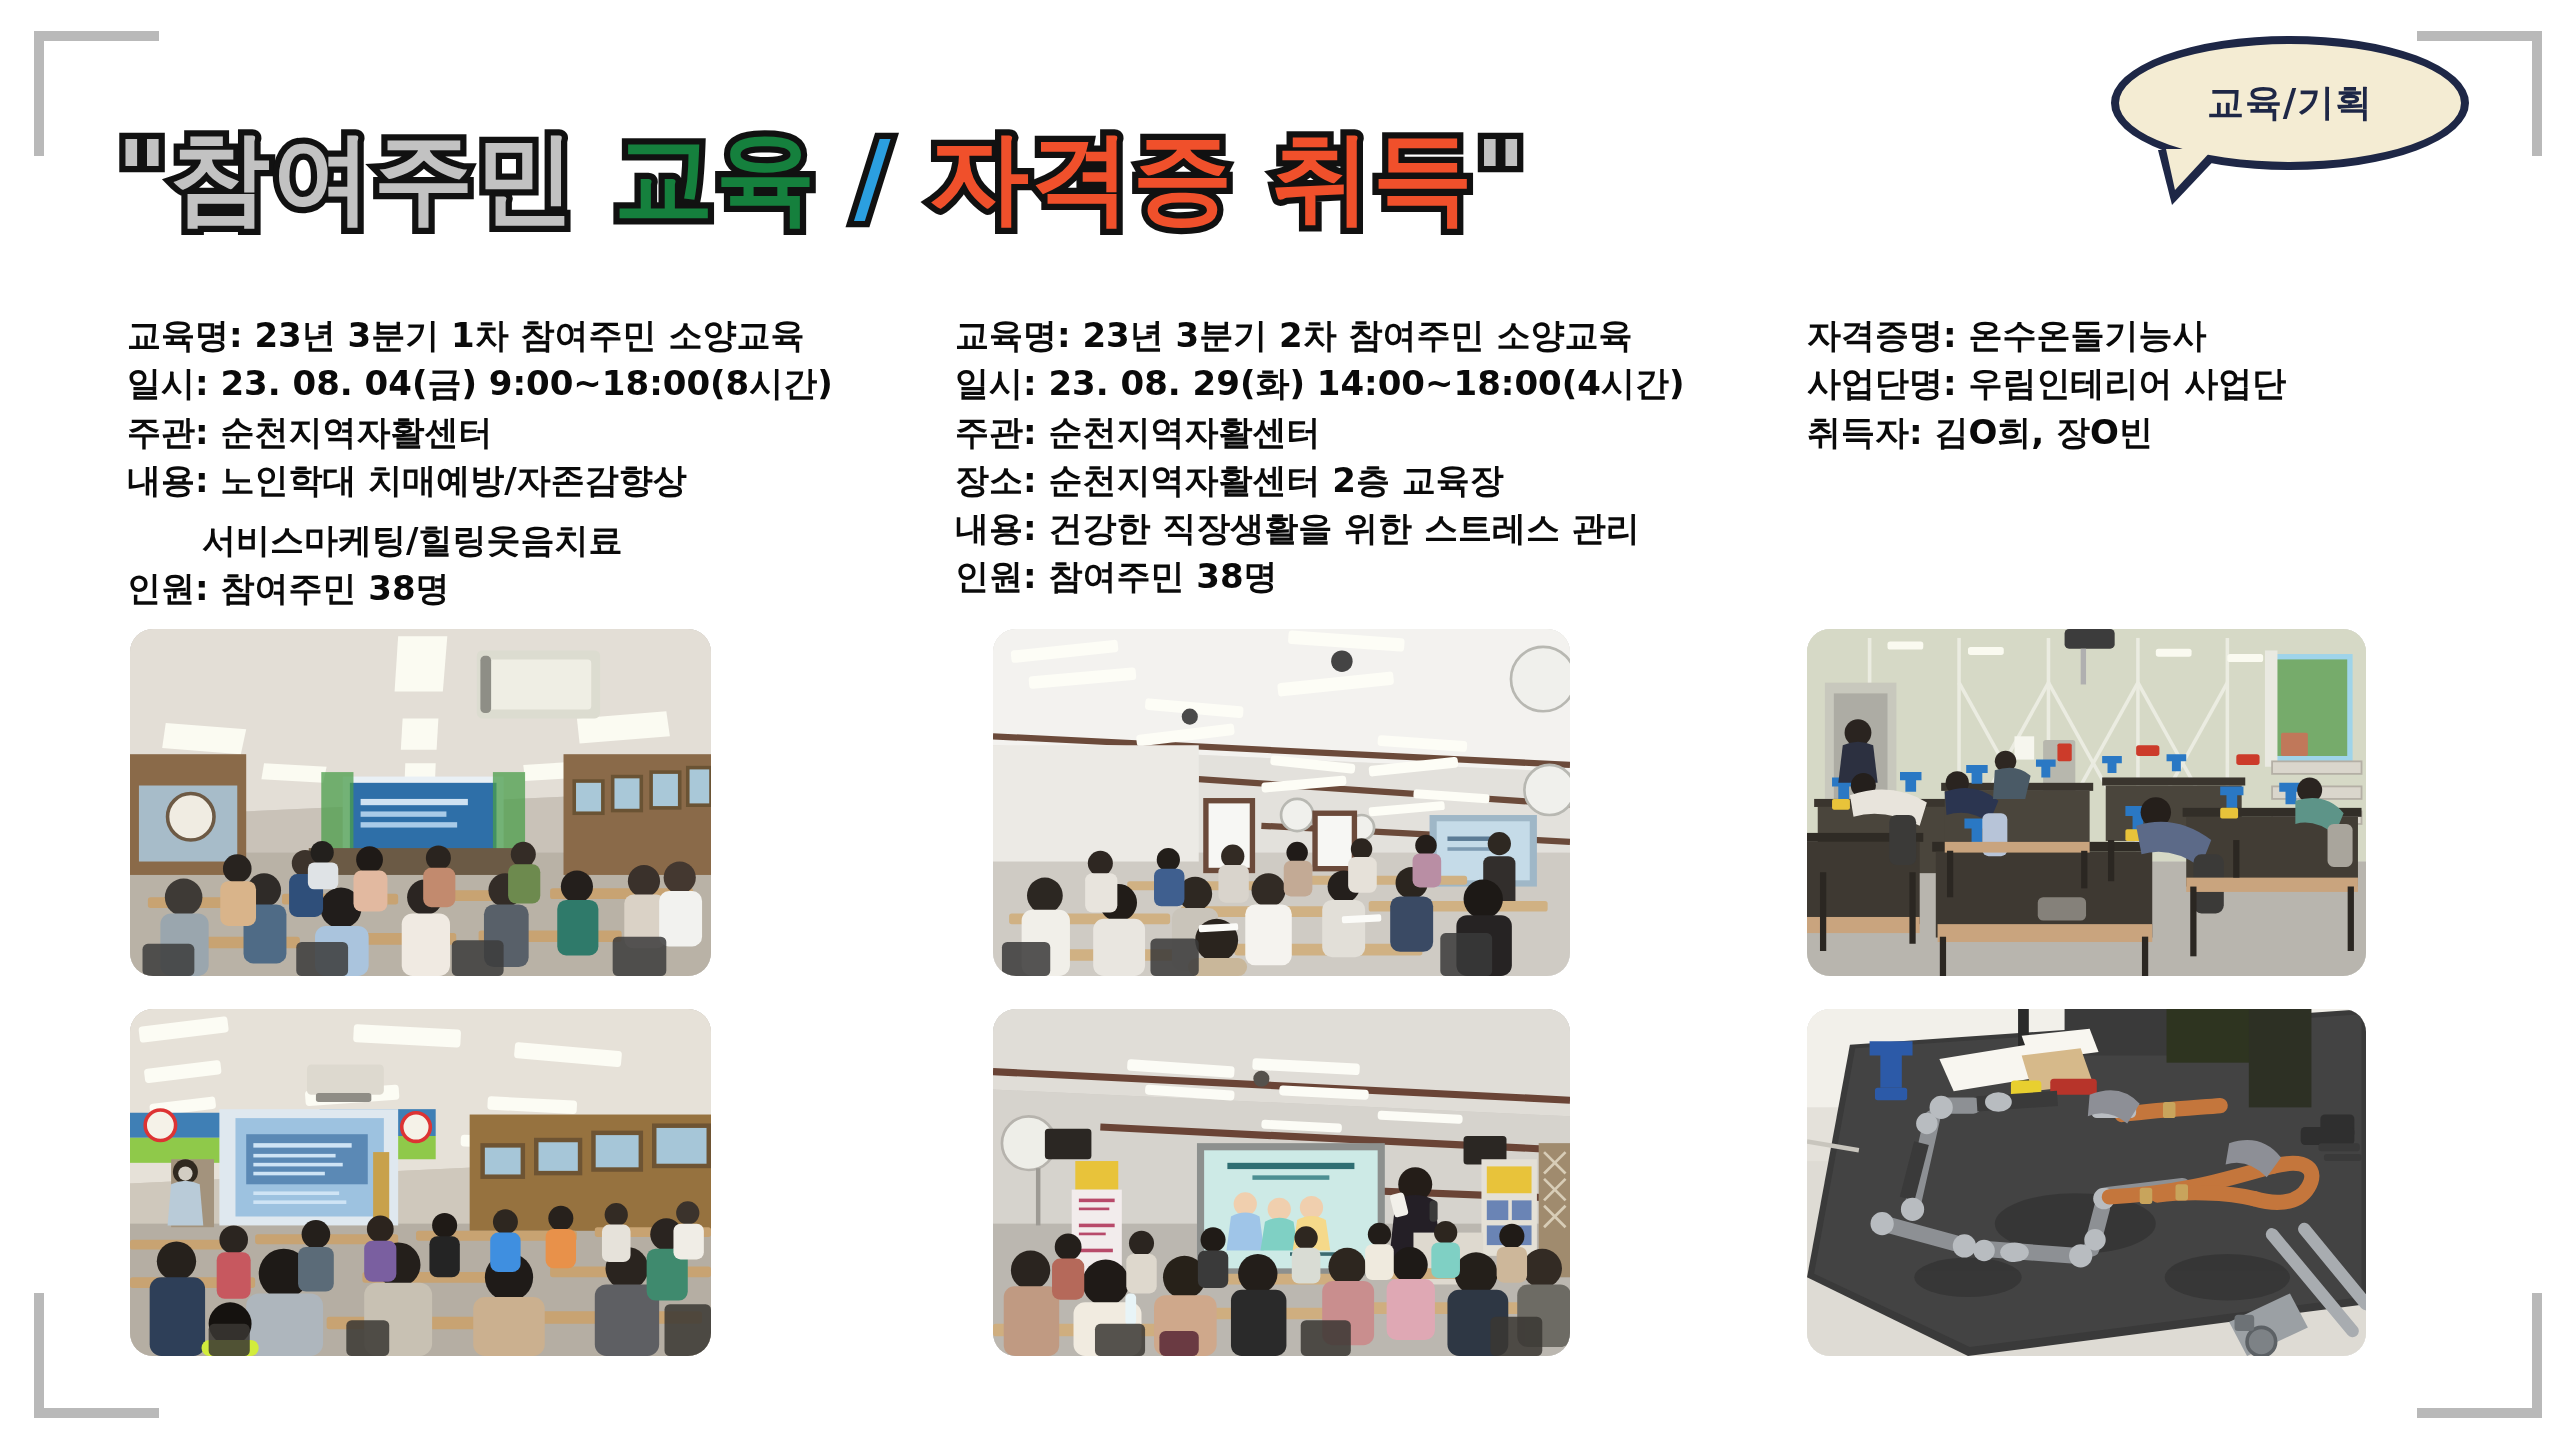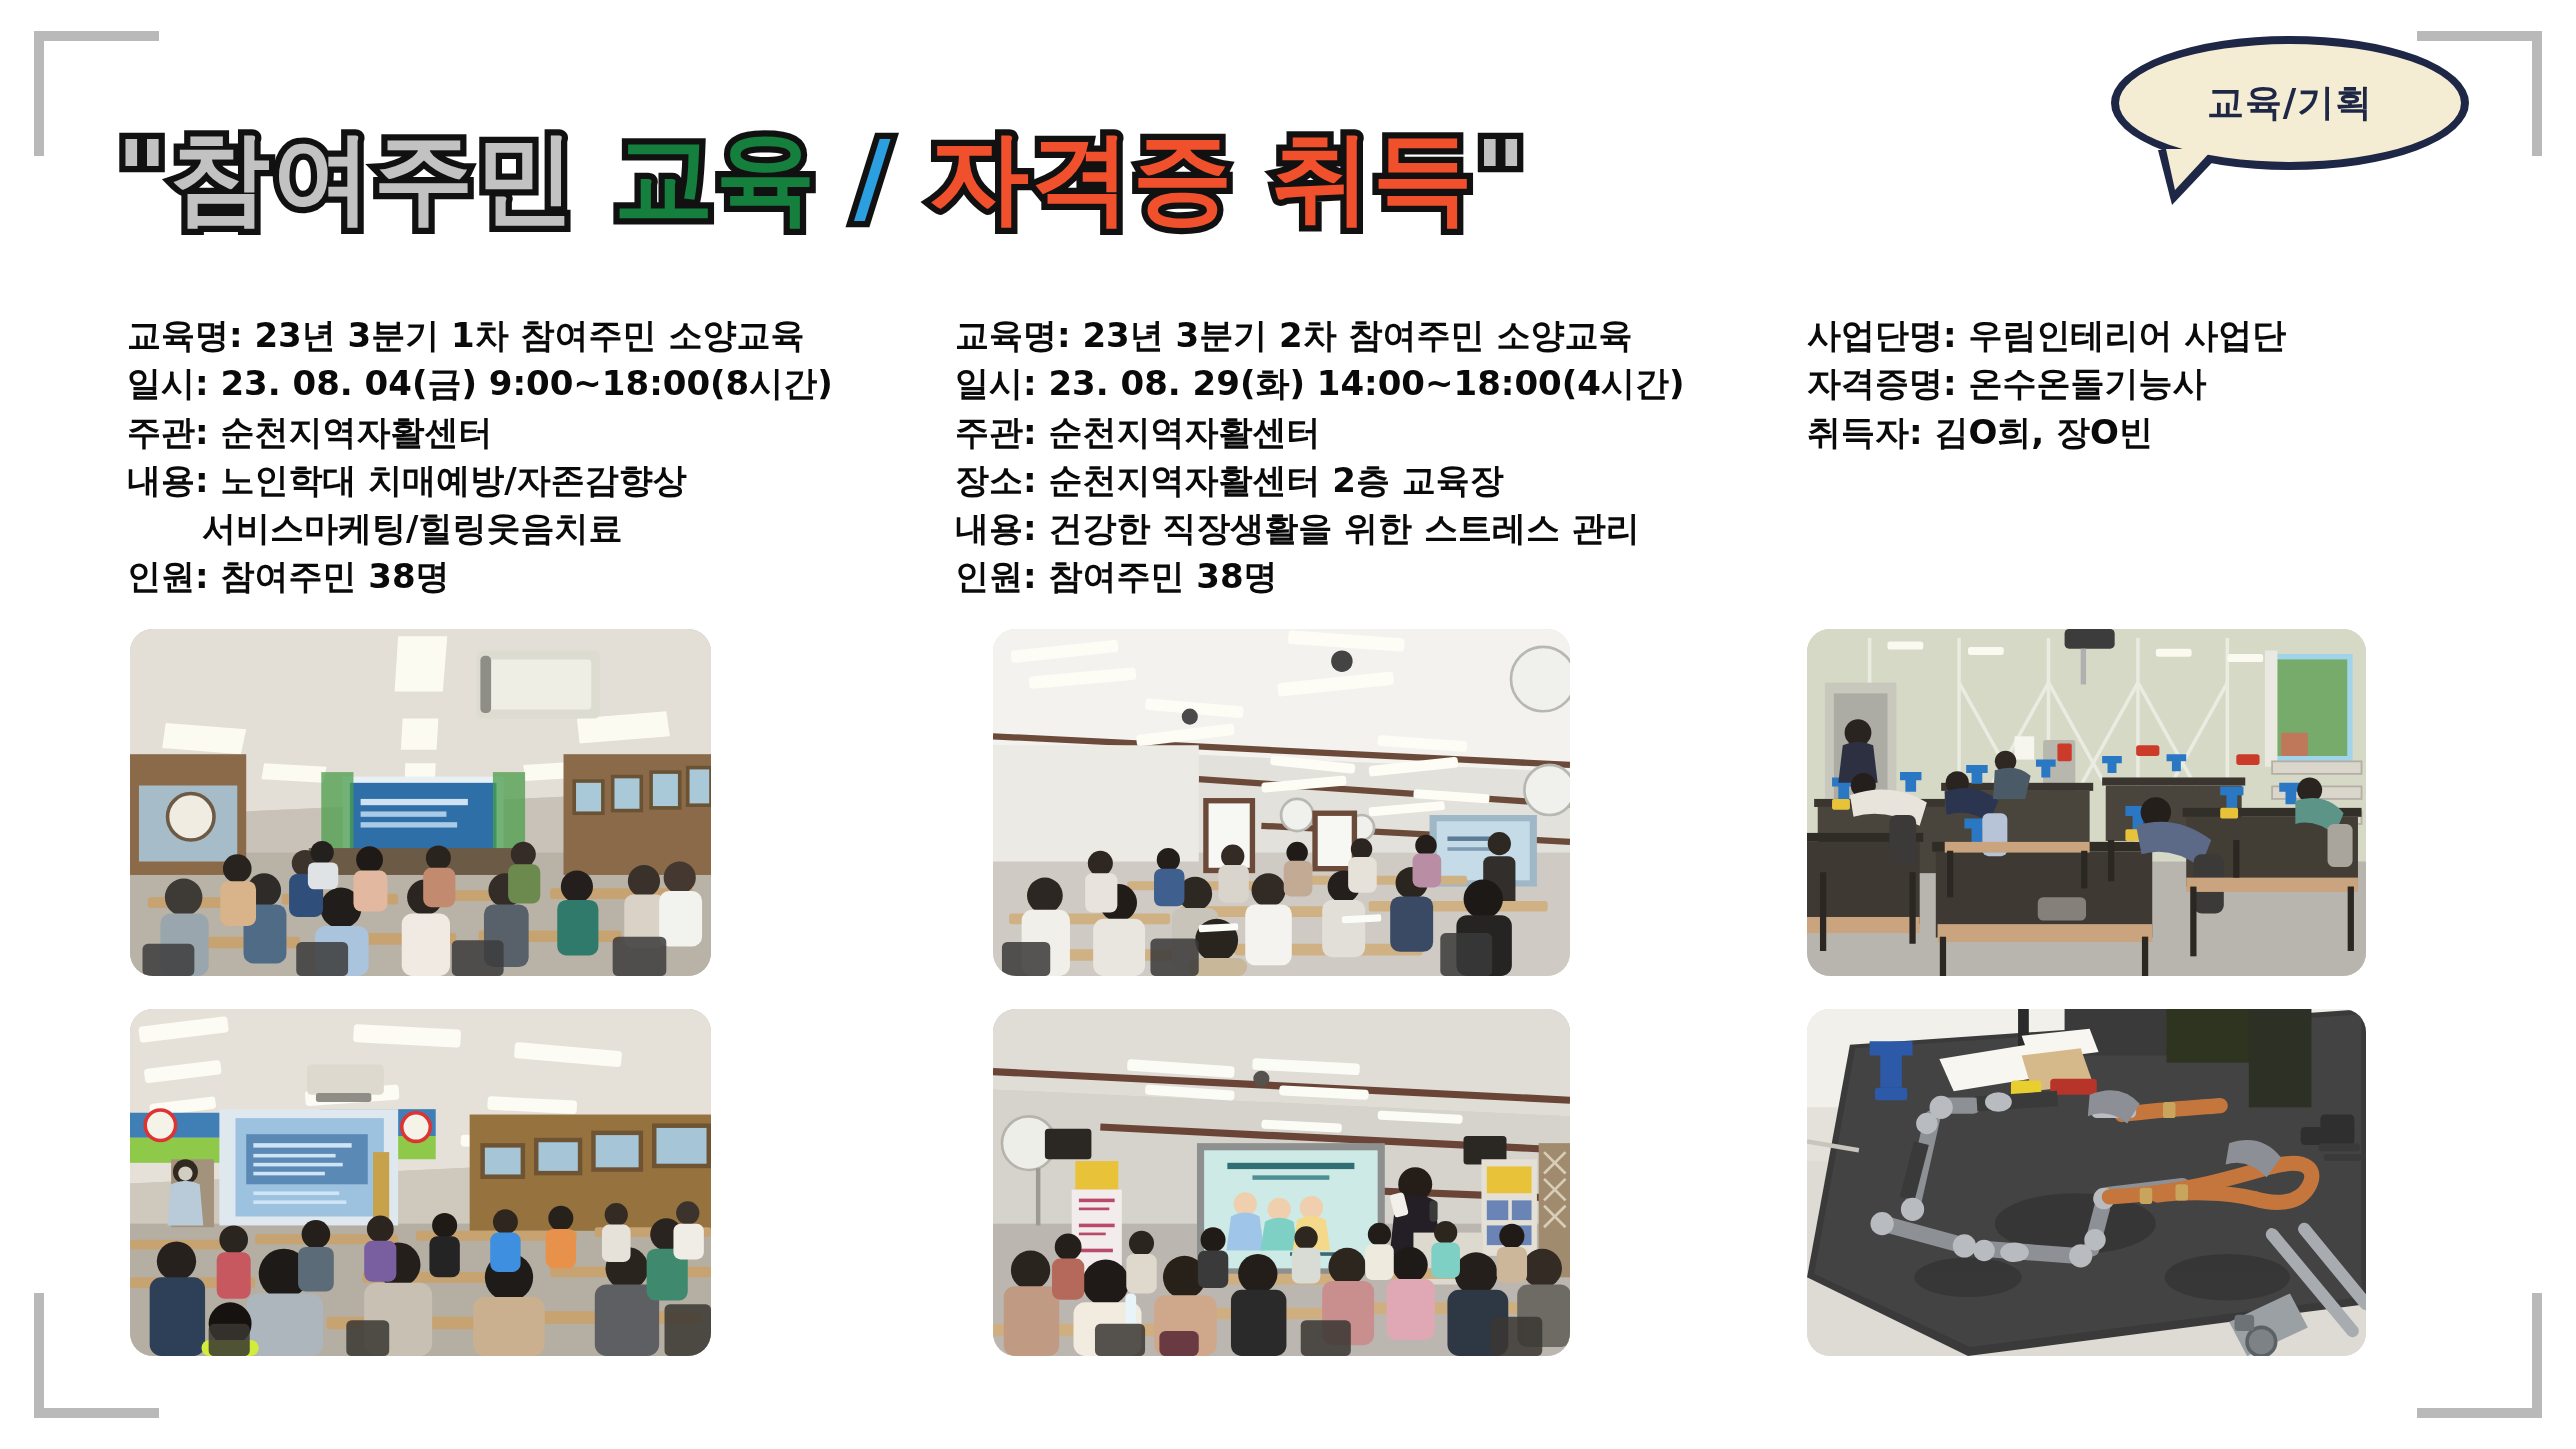--- a/index.html
+++ b/index.html
@@ -81,21 +81,21 @@
   
   .col{ position:absolute; top:311px; }
   .col.c1{ left:127px;  width:805px; }
   .col.c2{ left:955px; width:805px; }
   .col.c3{ left:1807px; width:733px; }
 
   .info-line{
     font-size:34px; line-height:1.42; color:#0a0a0a; font-weight:bold;
     white-space:pre; font-family:"DejaVu Sans","Liberation Sans",sans-serif;
   }
-  .info-line.indent{ padding-left:75px; }
+  .info-line.indent{ padding-left:75px;margin-top:12px; }
 
   
   .photo{
     position:absolute; border-radius:23px; overflow:hidden;
     background:#d9d9d9;
   }
   .r1{ top:629px;  height:347px; }
   .r2{ top:1009px; height:347px; }
   .pc1{ left:130px;  width:581px; }
   .pc2{ left:993px; width:577px; }
@@ -147,22 +147,22 @@
 <div class="col c2">
   <div class="info-line">교육명: 23년 3분기 2차 참여주민 소양교육</div>
   <div class="info-line">일시: 23. 08. 29(화) 14:00~18:00(4시간)</div>
   <div class="info-line">주관: 순천지역자활센터</div>
   <div class="info-line">장소: 순천지역자활센터 2층 교육장</div>
   <div class="info-line">내용: 건강한 직장생활을 위한 스트레스 관리</div>
   <div class="info-line">인원: 참여주민 38명</div>
 </div>
 
 <div class="col c3">
+  <div class="info-line">자격증명: 온수온돌기능사</div>
   <div class="info-line">사업단명: 우림인테리어 사업단</div>
-  <div class="info-line">자격증명: 온수온돌기능사</div>
   <div class="info-line">취득자: 김O희, 장O빈</div>
 </div>
 
 <div class="photo r1 pc1">
   <svg viewBox="0 0 650 388" preserveAspectRatio="none">
     <rect width="650" height="388" fill="#cfc9c2"></rect>
     <polygon points="0,0 650,0 650,180 0,210" fill="#e3ded6"></polygon>
     <polygon points="0,210 650,180 650,250 0,275" fill="#c9c2b8"></polygon>
     <rect x="0" y="250" width="650" height="138" fill="#b9b2a6"></rect>
     <g fill="#fbfbf2">

